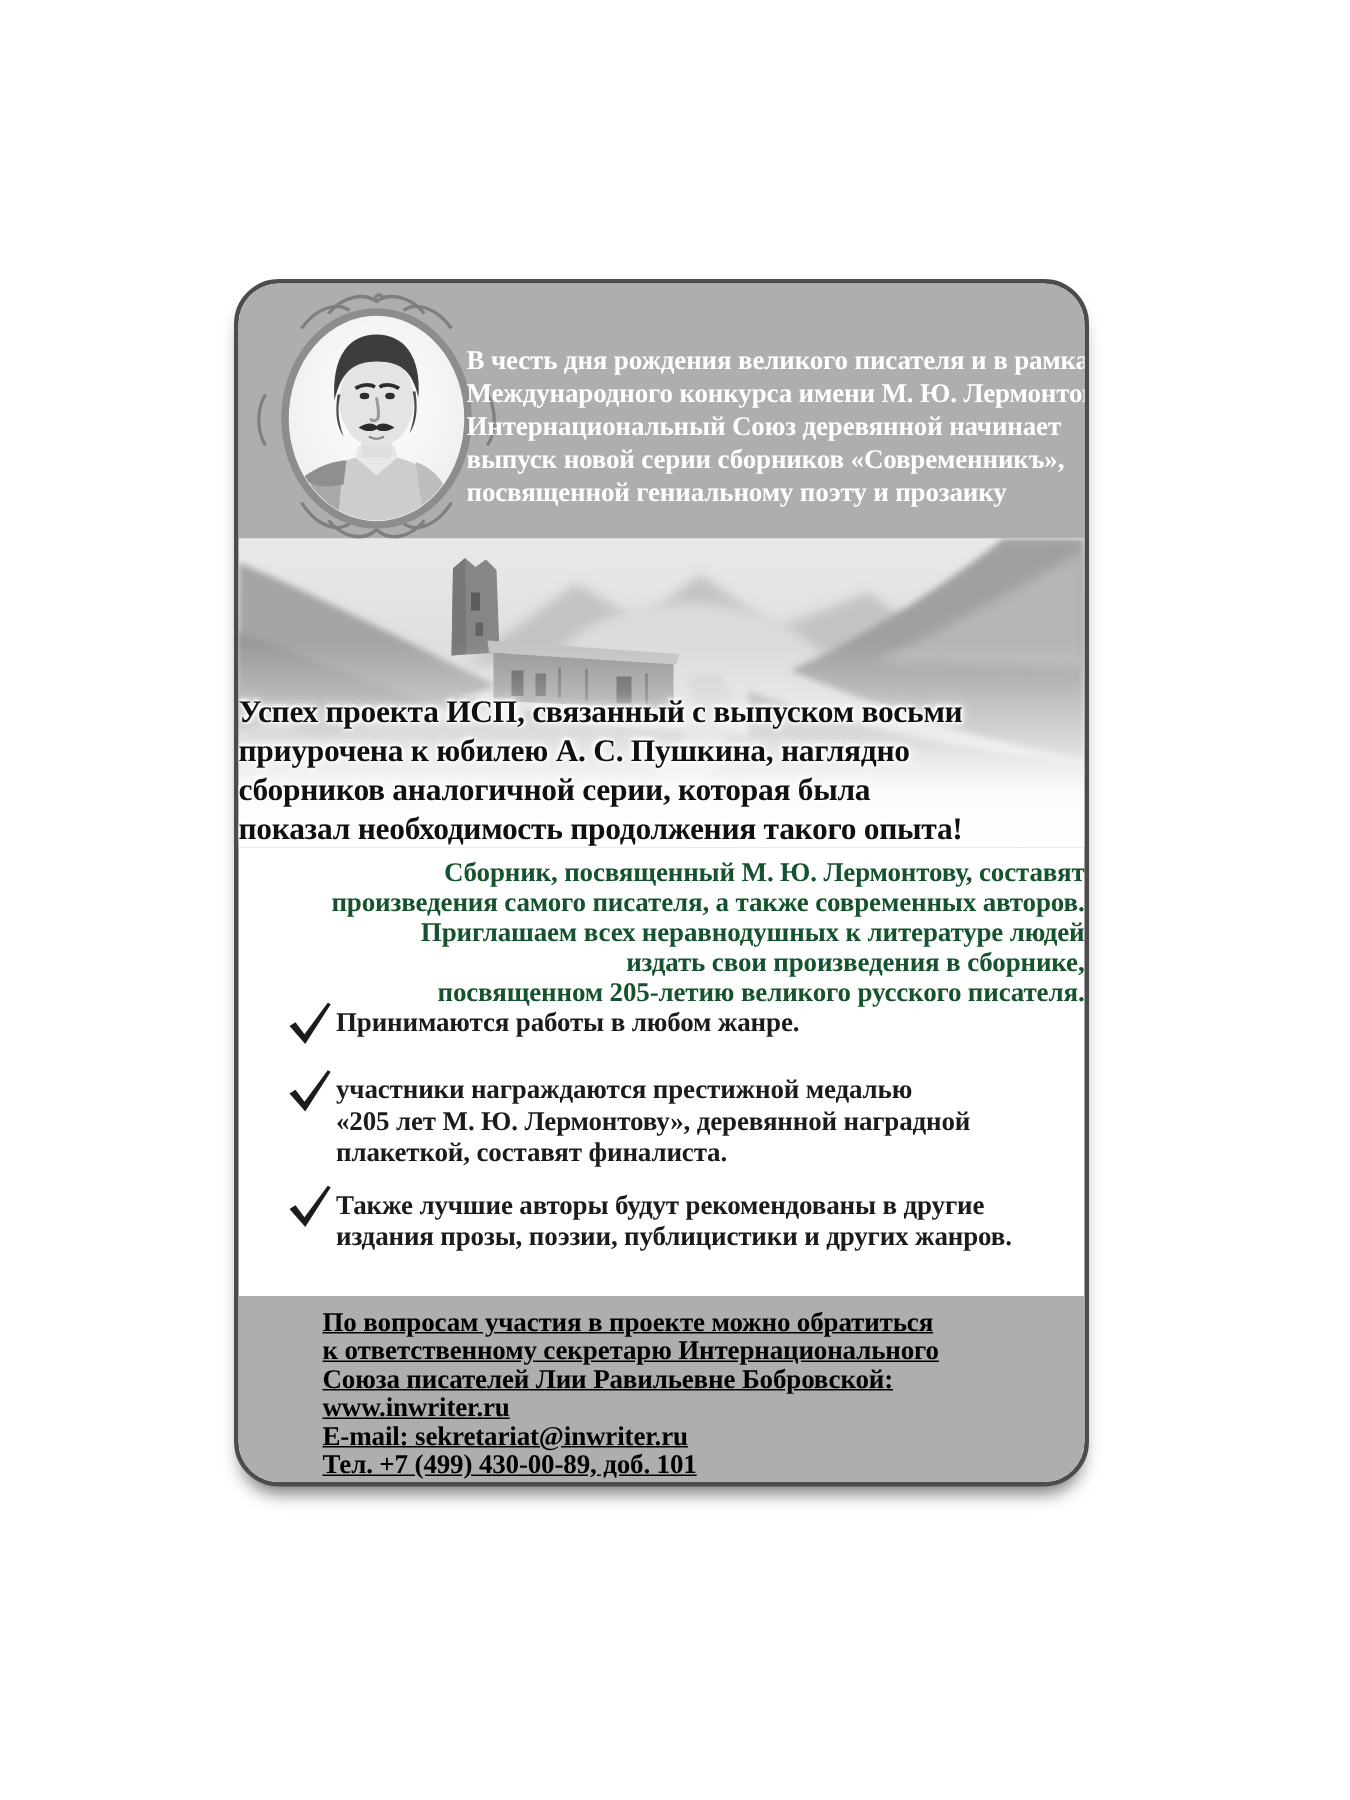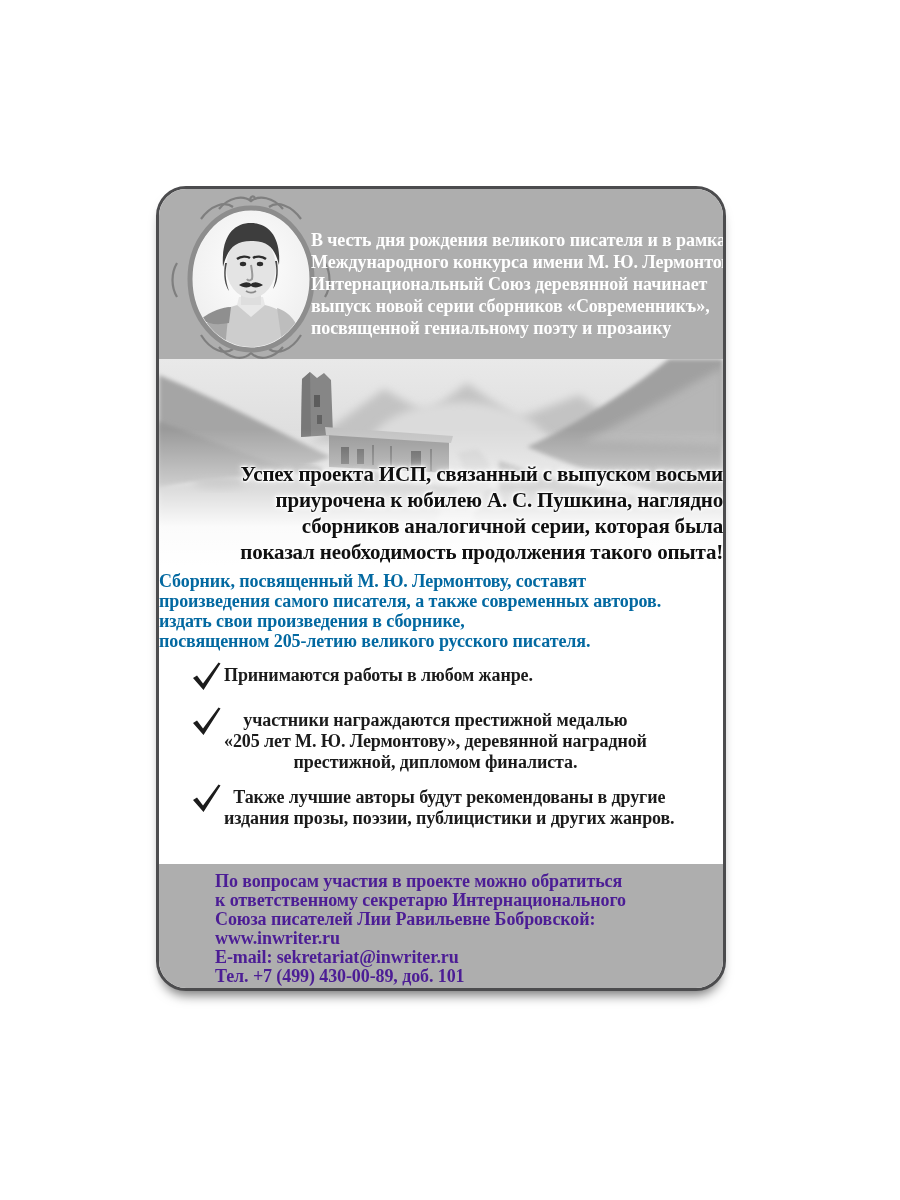--- a/index.html
+++ b/index.html
@@ -22,45 +22,45 @@
   .header-text{
     position:absolute;left:152px;top:40px;right:6px;
     color:#ffffff;font-weight:bold;font-size:18px;line-height:22px;
     letter-spacing:-0.1px;white-space:nowrap;
   }
   
   .hero{position:relative;height:206px;flex:0 0 auto;}
   .hero svg.scene{position:absolute;left:0;top:0;width:100%;height:100%;}
   .headline{
     position:absolute;left:0;right:0;bottom:0;z-index:2;
-    text-align:right;color:#101010;font-weight:bold;
+    text-align:left;color:#101010;font-weight:bold;
     font-size:21px;line-height:26px;letter-spacing:-0.2px;
     text-shadow:0 0 3px #fff,0 0 6px #fff,1px 1px 2px #fff,-1px -1px 2px #fff,0 0 10px #fff;
   }
   
   .intro{
-    margin-top:6px;flex:0 0 auto;text-align:left;color:#0369a1;
+    margin-top:6px;flex:0 0 auto;text-align:right;color:#14532d;
     font-weight:bold;font-size:18px;line-height:20px;letter-spacing:-0.1px;
   }
   
-  .checklist{margin-top:14px;padding-left:33px;flex:0 0 auto;text-align:center;}
+  .checklist{padding-left:33px;flex:0 0 auto;}
   .check-item{display:flex;align-items:flex-start;margin-bottom:18px;}
   .check-item:nth-child(2){margin-bottom:14px;}
   .check-item:last-child{margin-bottom:0;}
   .check-icon{flex:0 0 30px;width:30px;height:30px;margin-top:-3px;}
   .check-text{
     margin-left:2px;color:#1b1b1b;font-weight:bold;
     font-size:18px;line-height:21px;letter-spacing:-0.1px;white-space:nowrap;
   }
   
   .band-footer{
     margin-top:auto;flex:0 0 auto;height:124px;background:#aeaeae;
     padding:8px 12px 0 56px;box-sizing:border-box;
-    color:#4c1d95;font-weight:bold;font-size:18px;line-height:19px;
-    letter-spacing:-0.1px;white-space:nowrap;
+    color:#000000;font-weight:bold;font-size:18px;line-height:19px;
+    letter-spacing:-0.1px;white-space:nowrap;text-decoration:underline;
   }
 </style>
 </head>
 <body>
 
 <div class="card">
 
   <div class="band-header">
     <svg class="portrait" viewBox="0 0 168 168">
       <defs>
@@ -180,20 +180,21 @@
       <div>Успех проекта ИСП, связанный с выпуском восьми</div>
       <div>приурочена к юбилею А. С. Пушкина, наглядно</div>
       <div>сборников аналогичной серии, которая была</div>
       <div>показал необходимость продолжения такого опыта!</div>
     </div>
   </div>
 
   <div class="intro">
     <div>Сборник, посвященный М. Ю. Лермонтову, составят</div>
     <div>произведения самого писателя, а также современных авторов.</div>
+    <div>Приглашаем всех неравнодушных к литературе людей</div>
     <div>издать свои произведения в сборнике,</div>
     <div>посвященном 205-летию великого русского писателя.</div>
   </div>
 
   <div class="checklist">
 
     <div class="check-item">
       <svg class="check-icon" viewBox="0 0 30 30">
         <path d="M1 16 L5 13.5 L11 21.5 L26.5 0.5 L28.5 1.5 L11.5 28 Z" fill="#1c1c1c"></path>
       </svg>
@@ -202,21 +203,21 @@
       </div>
     </div>
 
     <div class="check-item">
       <svg class="check-icon" viewBox="0 0 30 30">
         <path d="M1 16 L5 13.5 L11 21.5 L26.5 0.5 L28.5 1.5 L11.5 28 Z" fill="#1c1c1c"></path>
       </svg>
       <div class="check-text">
         <div>участники награждаются престижной медалью</div>
         <div>«205 лет М. Ю. Лермонтову», деревянной наградной</div>
-        <div>престижной, дипломом финалиста.</div>
+        <div>плакеткой, составят финалиста.</div>
       </div>
     </div>
 
     <div class="check-item">
       <svg class="check-icon" viewBox="0 0 30 30">
         <path d="M1 16 L5 13.5 L11 21.5 L26.5 0.5 L28.5 1.5 L11.5 28 Z" fill="#1c1c1c"></path>
       </svg>
       <div class="check-text">
         <div>Также лучшие авторы будут рекомендованы в другие</div>
         <div>издания прозы, поэзии, публицистики и других жанров.</div>

